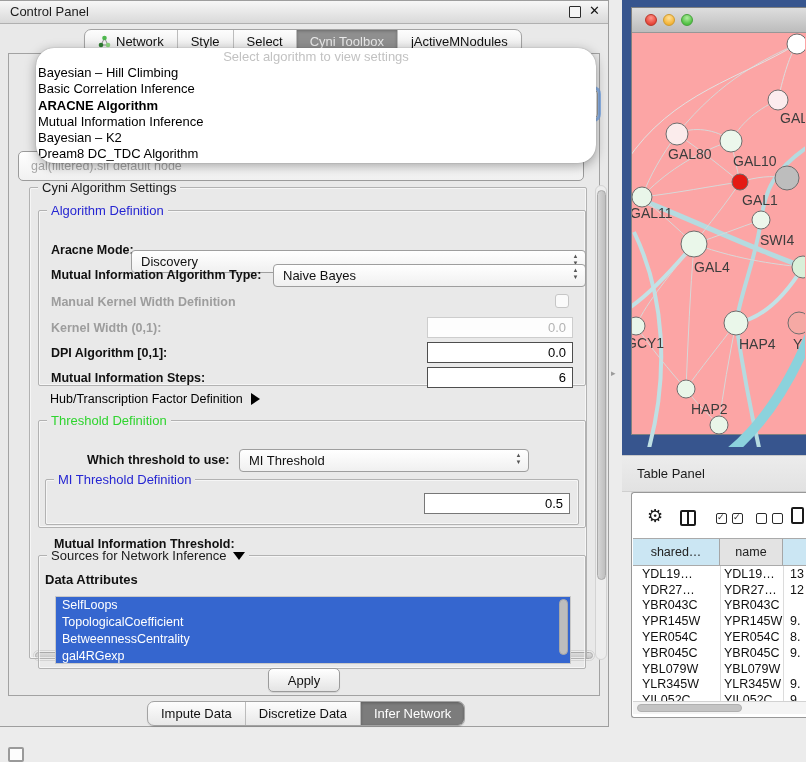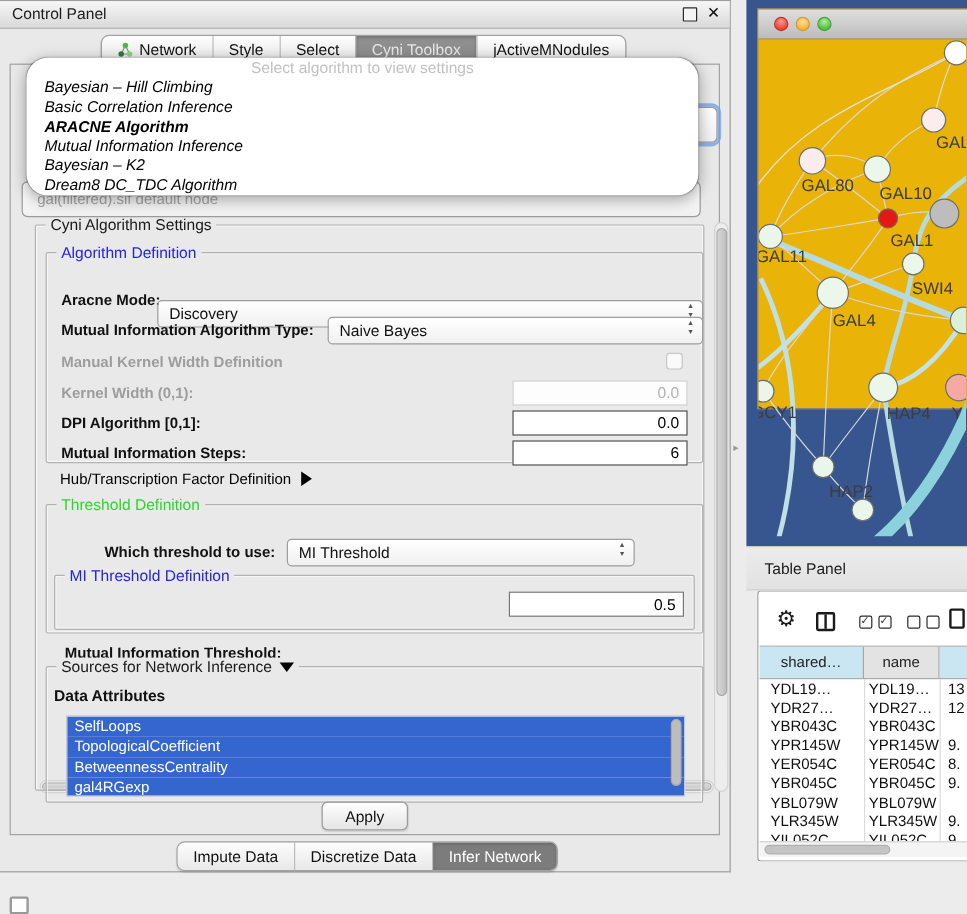--- a/index.html
+++ b/index.html
@@ -23,23 +23,23 @@
 
   #cp-content{left:8px;top:52px;width:592px;height:643px;border:1px solid #a2a2a2;background:#e9e9e9;box-sizing:border-box;}
 
   
   .ghost-combo{border:1px solid #9b9b9b;border-radius:5px;background:linear-gradient(#ffffff,#f1f1f1);box-sizing:border-box;}
   #ghost-focus{left:440px;top:88px;width:158px;height:30px;box-shadow:0 0 0 3px rgba(110,160,230,0.75);z-index:4;}
   #ghost-combo2{left:18px;top:150px;width:566px;height:30px;z-index:4;display:flex;align-items:center;}
   #ghost-combo2 span{font-size:12.5px;color:#a7a7a7;padding-left:12px;}
 
   
-  #algo-popup{left:22px;top:47px;width:560px;height:115px;background:#fff;border-radius:18px;box-shadow:0 3px 12px rgba(0,0,0,0.35),0 0 1px rgba(0,0,0,0.4);z-index:60;overflow:hidden;}
+  #algo-popup{left:36px;top:47px;width:560px;height:115px;background:#fff;border-radius:18px;box-shadow:0 3px 12px rgba(0,0,0,0.35),0 0 1px rgba(0,0,0,0.4);z-index:60;overflow:hidden;}
   #algo-popup .heading{height:17px;line-height:18px;text-align:center;font-size:13px;color:#c2c2c2;}
-  .algo-item{height:16.3px;line-height:16.3px;padding-left:15px;font-size:13px;color:#000;font-style:italic;}
+  .algo-item{height:16.3px;line-height:16.3px;padding-left:2px;font-size:13px;color:#000;}
   .algo-item.selected{font-weight:bold;}
 
   
   .groupbox{position:absolute;border:1px solid #b2b2b2;border-radius:2px;box-shadow:inset 0 0 0 1px rgba(255,255,255,0.6);box-sizing:border-box;}
   .grouptitle{position:absolute;top:-8px;left:8px;background:#e9e9e9;padding:0 4px;font-size:13px;color:#1a1a1a;white-space:nowrap;}
   .grouptitle.blue{color:#2626d2;}
   .grouptitle.green{color:#2fd42f;}
   .lbl{position:absolute;font-size:12.5px;font-weight:bold;color:#111;white-space:nowrap;}
   .lbl.disabled{color:#9d9d9d;}
   .combo{position:absolute;height:23px;border:1px solid #9e9e9e;border-radius:4px;background:linear-gradient(#ffffff,#f0f0f0);box-sizing:border-box;display:flex;align-items:center;font-size:13px;color:#111;padding-left:9px;}
@@ -59,21 +59,21 @@
 
   
   .sb-track{position:absolute;background:#ededed;border:1px solid #d3d3d3;border-radius:6px;box-sizing:border-box;}
   .sb-thumb{position:absolute;background:linear-gradient(90deg,#d6d6d6,#bfbfbf);border:1px solid #a9a9a9;border-radius:5px;box-sizing:border-box;}
 
   
   #apply-btn{left:268px;top:667px;width:70px;height:22px;border:1px solid #9b9b9b;border-radius:5px;background:linear-gradient(#ffffff,#e4e4e4);font-size:13px;color:#111;display:flex;align-items:center;justify-content:center;box-shadow:0 1px 1px rgba(0,0,0,0.1);text-align:right;}
 
   
   #blue-backdrop{left:622px;top:0;width:184px;height:455px;background:#37558e;}
-  #net-window{left:631px;top:7px;width:175px;height:334px;background:#eab308;border:1px solid #808080;border-right:none;box-sizing:border-box;}
+  #net-window{left:631px;top:7px;width:175px;height:428px;background:#fca5a5;border:1px solid #808080;border-right:none;box-sizing:border-box;}
   #net-titlebar{left:0;top:0;width:100%;height:24px;background:linear-gradient(#dedede,#bcbcbc);border-bottom:1px solid #979797;}
   .traffic{position:absolute;top:6px;width:12px;height:12px;border-radius:50%;box-sizing:border-box;}
   #tl-red{left:13px;background:radial-gradient(circle at 50% 30%,#ff958b,#e94b3e 65%,#ce3527);border:1px solid #b9372b;}
   #tl-yellow{left:31px;background:radial-gradient(circle at 50% 30%,#ffe09a,#f5b73d 65%,#e0a02b);border:1px solid #cf9c2f;}
   #tl-green{left:49px;background:radial-gradient(circle at 50% 30%,#b0eda0,#57c449 65%,#3fae35);border:1px solid #47a23c;}
   #net-canvas{left:0;top:24px;width:173px;height:415px;overflow:hidden;}
 
   #gutter-handle{left:611px;top:368px;font-size:9px;color:#9a9a9a;}
 
   

